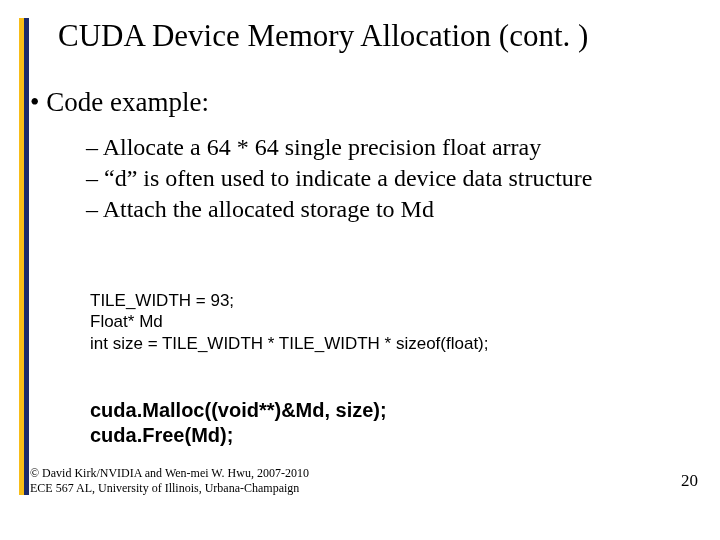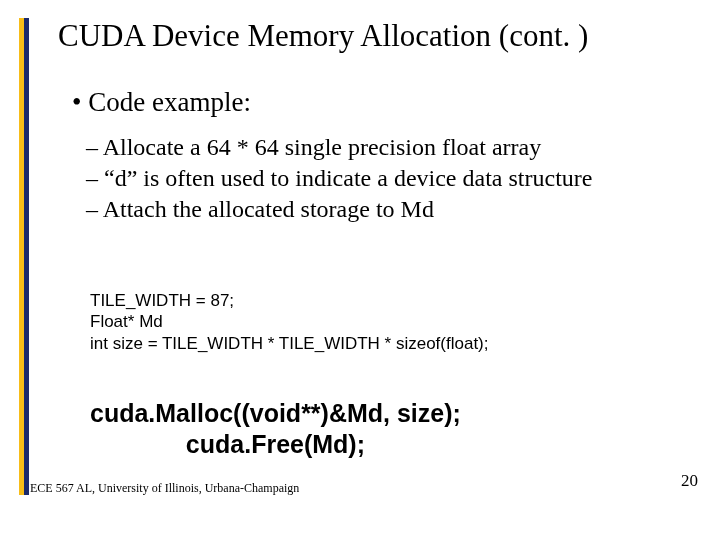--- a/index.html
+++ b/index.html
@@ -55,21 +55,20 @@
     position: absolute;
     left: 30px;
     right: 20px;
     top: 86px;
   }
   .bullet-l1 {
     font-size: 27px;
     line-height: 1.25;
     margin-left: 0;
     margin-bottom: 6px;
-    padding-left: 42px;
   }
   .bullet-l1::before {
     content: "• ";
   }
   .sub-list {
     margin-left: 56px;
     margin-top: 12px;
   }
   .bullet-l2 {
     font-size: 24px;
@@ -84,24 +83,23 @@
     top: 290px;
     font-family: Arial, Helvetica, sans-serif;
     font-size: 17px;
     line-height: 1.25;
   }
   .code-bold {
     position: absolute;
     left: 90px;
     top: 398px;
     font-family: Arial, Helvetica, sans-serif;
-    font-size: 25px;
+    font-size: 20px;
     font-weight: bold;
     line-height: 1.25;
-    text-align: center;
   }
   .footer {
     position: absolute;
     left: 30px;
     bottom: 18px;
     font-size: 12px;
     line-height: 1.2;
   }
   .page-num {
     position: absolute;
@@ -125,29 +123,30 @@
   <div class="body">
     <div class="bullet-l1"><span>Code example:</span></div>
     <div class="sub-list">
       <div class="bullet-l2"><span>Allocate a  64 * 64 single precision float array</span></div>
       <div class="bullet-l2"><span>“d” is often used to indicate a device data structure</span></div>
       <div class="bullet-l2"><span>Attach the allocated storage to Md</span></div>
     </div>
   </div>
 
   <div class="code-small">
-    <div>TILE_WIDTH = 87;</div>
+    <div>TILE_WIDTH = 93;</div>
     <div>Float* Md</div>
     <div>int size = TILE_WIDTH * TILE_WIDTH * sizeof(float);</div>
   </div>
 
   <div class="code-bold">
     <div>cuda.Malloc((void**)&amp;Md, size);</div>
     <div>cuda.Free(Md);</div>
   </div>
 
   <div class="footer">
+    <div>© David Kirk/NVIDIA and Wen-mei W. Hwu, 2007-2010</div>
     <div>ECE 567 AL, University of Illinois, Urbana-Champaign</div>
   </div>
 
   <div class="page-num">20</div>
 
 </div>
 
 </body></html>

